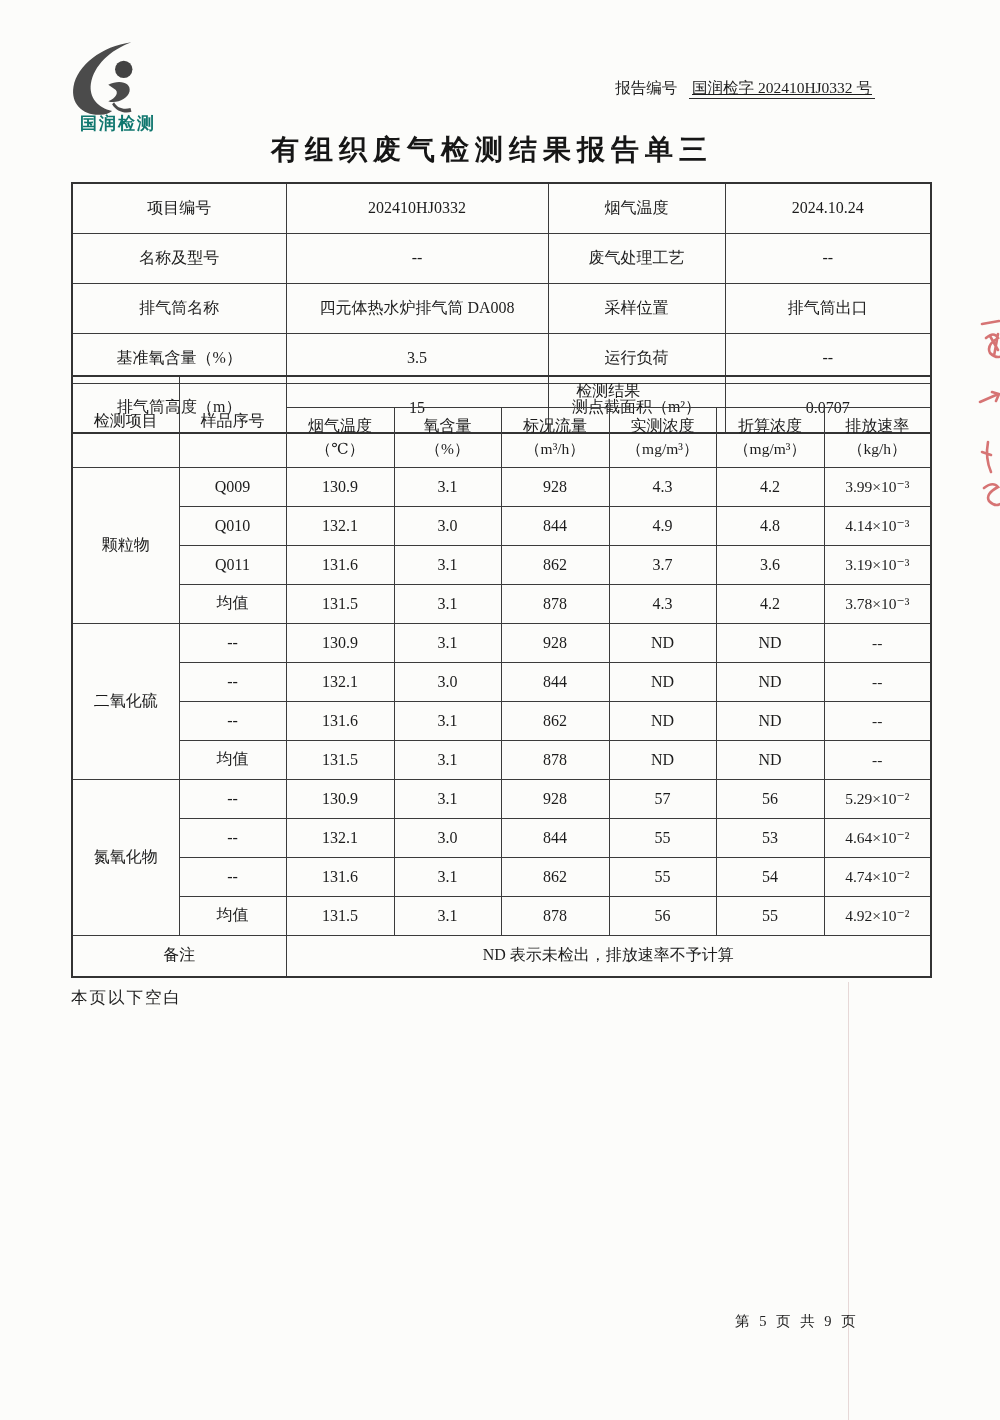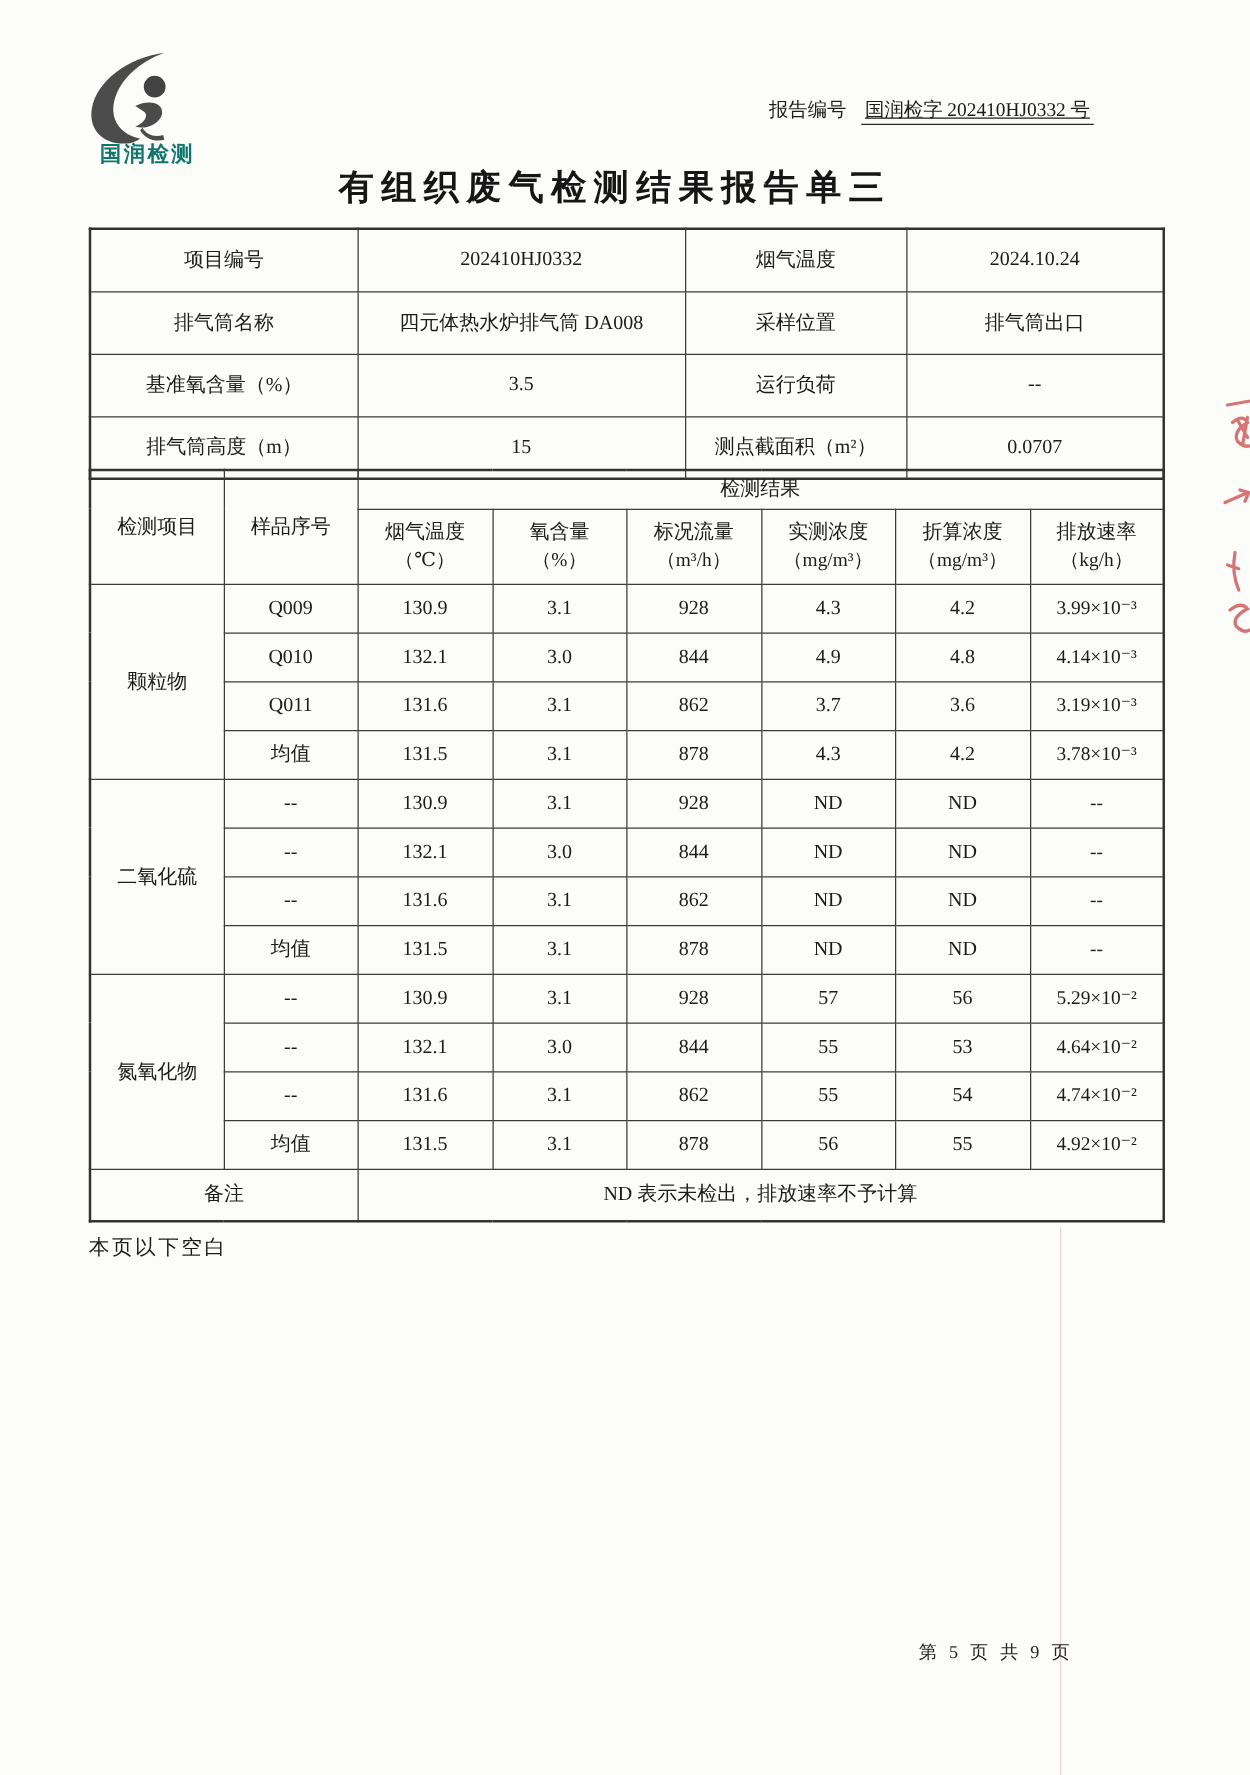--- a/index.html
+++ b/index.html
@@ -94,20 +94,26 @@
         <col style="width:262px">
         <col style="width:177px">
         <col style="width:206px">
       </colgroup>
     <tbody>
         <tr>
           <td>项目编号</td>
           <td>202410HJ0332</td>
           <td>烟气温度</td>
           <td>2024.10.24</td>
+        </tr>
+        <tr>
+          <td>名称及型号</td>
+          <td>--</td>
+          <td>废气处理工艺</td>
+          <td>--</td>
         </tr>
         <tr>
           <td>排气筒名称</td>
           <td>四元体热水炉排气筒 DA008</td>
           <td>采样位置</td>
           <td>排气筒出口</td>
         </tr>
         <tr>
           <td>基准氧含量（%）</td>
           <td>3.5</td>

